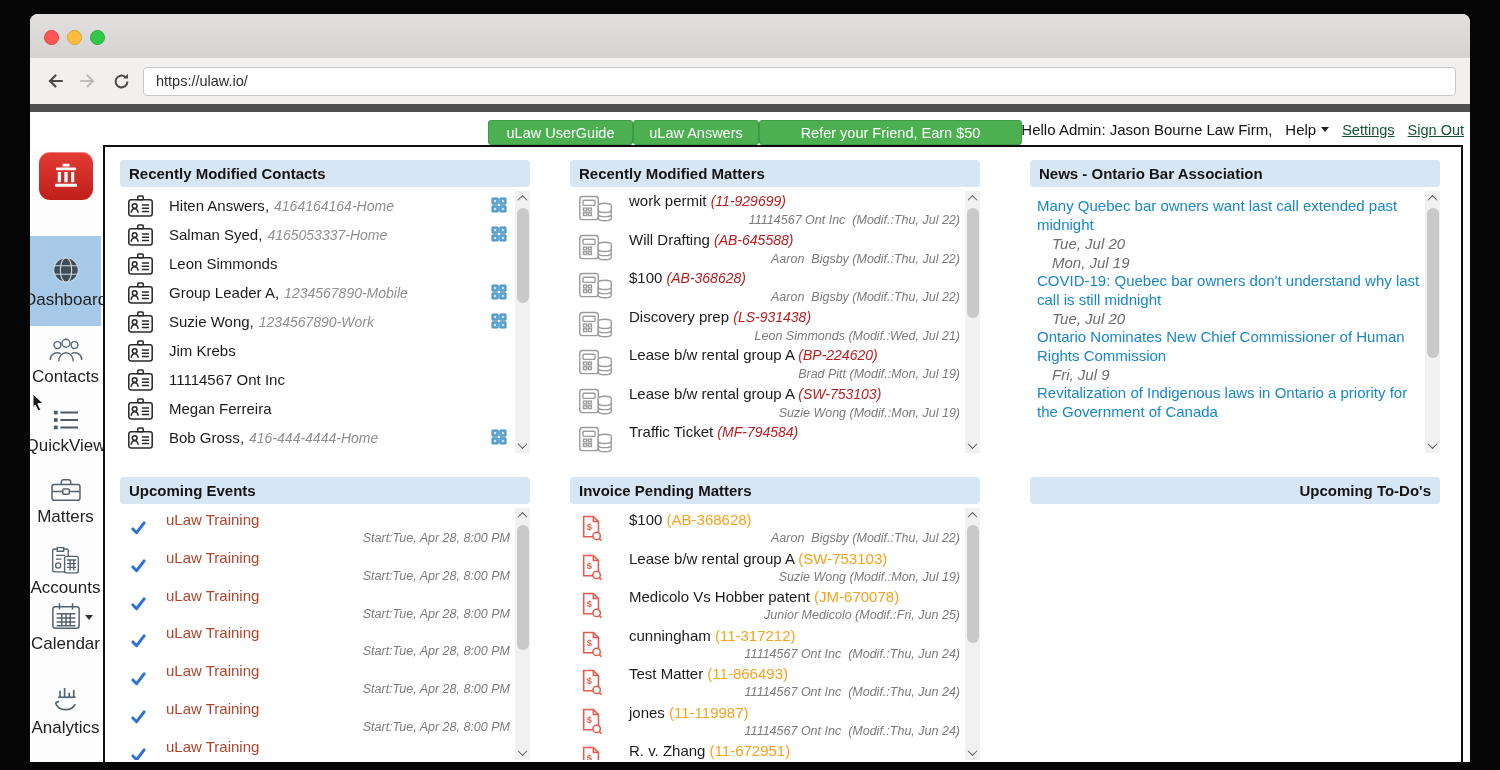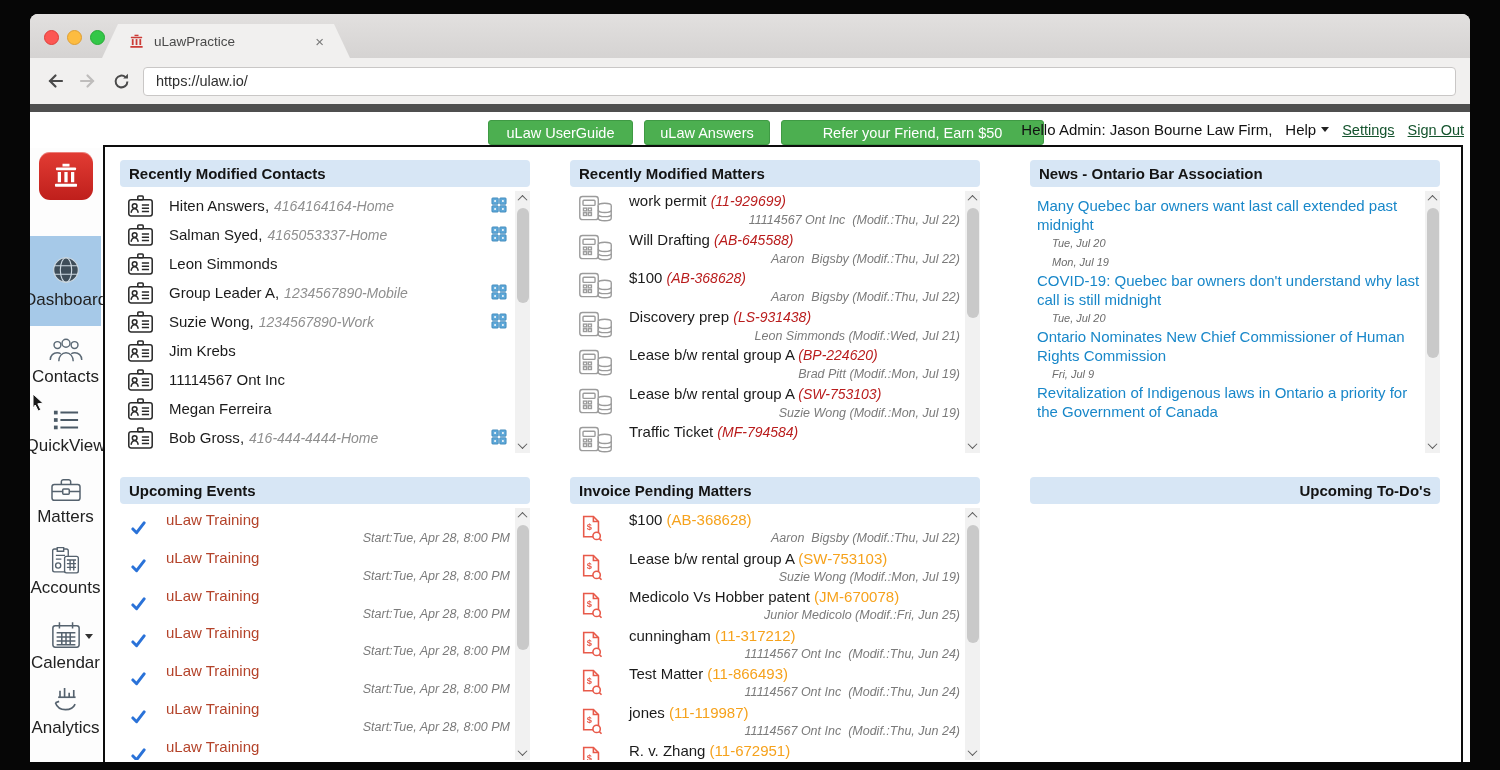--- a/index.html
+++ b/index.html
@@ -21,21 +21,21 @@
   .tab-title{font-size:13.5px;color:#4a4a4a;flex:1;}
   .tab-close{font-size:15px;color:#7a7a7a;cursor:default;}
   .toolbar{position:absolute;left:0;top:44px;right:0;height:46px;background:#f1f0ef;
            display:flex;align-items:center;gap:11px;padding:0 14px;box-sizing:border-box;}
   .navbtn{width:22px;height:22px;display:flex;align-items:center;justify-content:center;}
   .urlbar{flex:1;height:27px;background:#fff;border:1px solid #c9c7c6;border-radius:4px;
           display:flex;align-items:center;padding:0 12px;font-size:14.5px;color:#2e2e2e;}
   .darkstrip{position:absolute;left:0;top:90px;right:0;height:8px;background:#4f4f4f;}
   
   .pagearea{position:absolute;left:0;top:98px;right:0;bottom:0;background:#fff;}
-  .quicklinks{position:absolute;left:458px;top:8px;display:flex;gap:11px;}
+  .quicklinks{position:absolute;left:458px;top:8px;display:flex;}
   .greenbtn{height:23px;background:#4caf50;border:1px solid #3f9a44;border-radius:3px;color:#fff;
             font-size:14.5px;display:flex;align-items:center;justify-content:center;
             font-family:"Liberation Sans",sans-serif;}
   .userbar{position:absolute;right:6px;top:9px;display:flex;align-items:center;gap:13px;
            font-size:15px;color:#111;}
   .help{display:flex;align-items:center;gap:5px;}
   .caret{width:0;height:0;border-left:4.5px solid transparent;border-right:4.5px solid transparent;
          border-top:5.5px solid #222;}
   .bluelink{color:#14532d;text-decoration:underline;font-size:14.5px;}
   
@@ -83,54 +83,38 @@
   .m-row{height:38.5px;position:relative;padding-left:59px;padding-right:20px;box-sizing:border-box;}
   .m-ico{position:absolute;left:7px;top:2px;display:flex;}
   .m-l1{font-size:15px;color:#1b1b1b;line-height:19px;white-space:nowrap;}
   .m-code{font-style:italic;color:#b91c1c;font-size:14px;text-align:center;}
   .m-meta{text-align:right;font-style:italic;color:#7b7b7b;font-size:12.5px;line-height:18px;white-space:pre;}
   .i-code{color:#f6a21c;font-size:15px;}
   .i-ico{position:absolute;left:10px;top:4px;display:flex;}
   
   .n-list{padding:6px 10px 0 7px;}
   .n-head{color:#1887c9;font-size:15px;line-height:18.5px;}
-  .n-date{font-style:italic;color:#6d6d6d;font-size:11px;line-height:19px;padding-left:15px;}
+  .n-date{font-style:italic;color:#6d6d6d;font-size:15px;line-height:19px;padding-left:15px;}
   
   .e-row{height:37.8px;position:relative;padding-left:46px;padding-right:20px;box-sizing:border-box;}
   .e-check{position:absolute;left:11px;top:11px;display:flex;}
   .e-title{color:#b4432a;font-size:15px;line-height:20px;}
   .e-start{text-align:right;font-style:italic;color:#7b7b7b;font-size:12.5px;line-height:17px;white-space:pre;}
 </style>
 </head>
 <body>
 
 <div class="stage">
  <div class="browser">
 
   <div class="tabbar">
     <div class="lights">
       <div class="light r"></div>
       <div class="light y"></div>
       <div class="light g"></div>
-    </div>
-    <div class="tab">
-      <span style="display:flex;">
-        <svg width="17" height="17" viewBox="0 0 24 24">
-              <g fill="#cc3b36">
-                <rect x="4" y="5.2" width="16" height="2.1" rx="0.6"></rect>
-                <rect x="9.2" y="2.4" width="5.6" height="2"></rect>
-                <rect x="5.4" y="8.6" width="2.5" height="8.4"></rect>
-                <rect x="10.8" y="8.6" width="2.5" height="8.4"></rect>
-                <rect x="16.1" y="8.6" width="2.5" height="8.4"></rect>
-                <rect x="3.2" y="18.3" width="17.6" height="2.4" rx="0.6"></rect>
-              </g>
-            </svg>
-      </span>
-      <span class="tab-title">uLawPractice</span>
-      <span class="tab-close">×</span>
     </div>
   </div>
 
   <div class="toolbar">
     <span class="navbtn">
       <svg width="20" height="20" viewBox="0 0 20 20">
             <g fill="none" stroke="#4a4a4a" stroke-width="2.2" stroke-linecap="round">
               <path d="M10.5 4.5 5 10l5.5 5.5"></path>
               <path d="M5.3 10H17"></path>
             </g>
@@ -259,21 +243,21 @@
                   <path d="M7.5 11h10M7.5 15h6" fill="none"></path>
                   <circle cx="10" cy="22" r="2.8" fill="none"></circle>
                   <rect x="17" y="12" width="15" height="18" rx="2"></rect>
                   <path d="M19.5 16h10M19.5 20h10M19.5 24h10M23 16v11.5M27 16v11.5" fill="none"></path>
                 </g>
               </svg>
         </span>
         <span class="navlabel">Accounts</span>
       </div>
 
-      <div class="navitem" style="top:463px;height:70px;text-align:right;">
+      <div class="navitem" style="top:444px;height:70px;text-align:right;">
         <span class="calwrap" style="display:flex;">
           <svg width="34" height="30" viewBox="0 0 36 32">
                 <g fill="none" stroke="#55626e" stroke-width="1.6">
                   <rect x="4" y="6" width="28" height="23" rx="2.5"></rect>
                   <path d="M11 2.5V9M25 2.5V9"></path>
                   <path d="M8 13.5h20M8 18h20M8 22.5h20M8 26.5h20M13.5 13.5v13M18 13.5v13M22.5 13.5v13"></path>
                 </g>
               </svg>
           <span class="calcaret"></span>
         </span>

